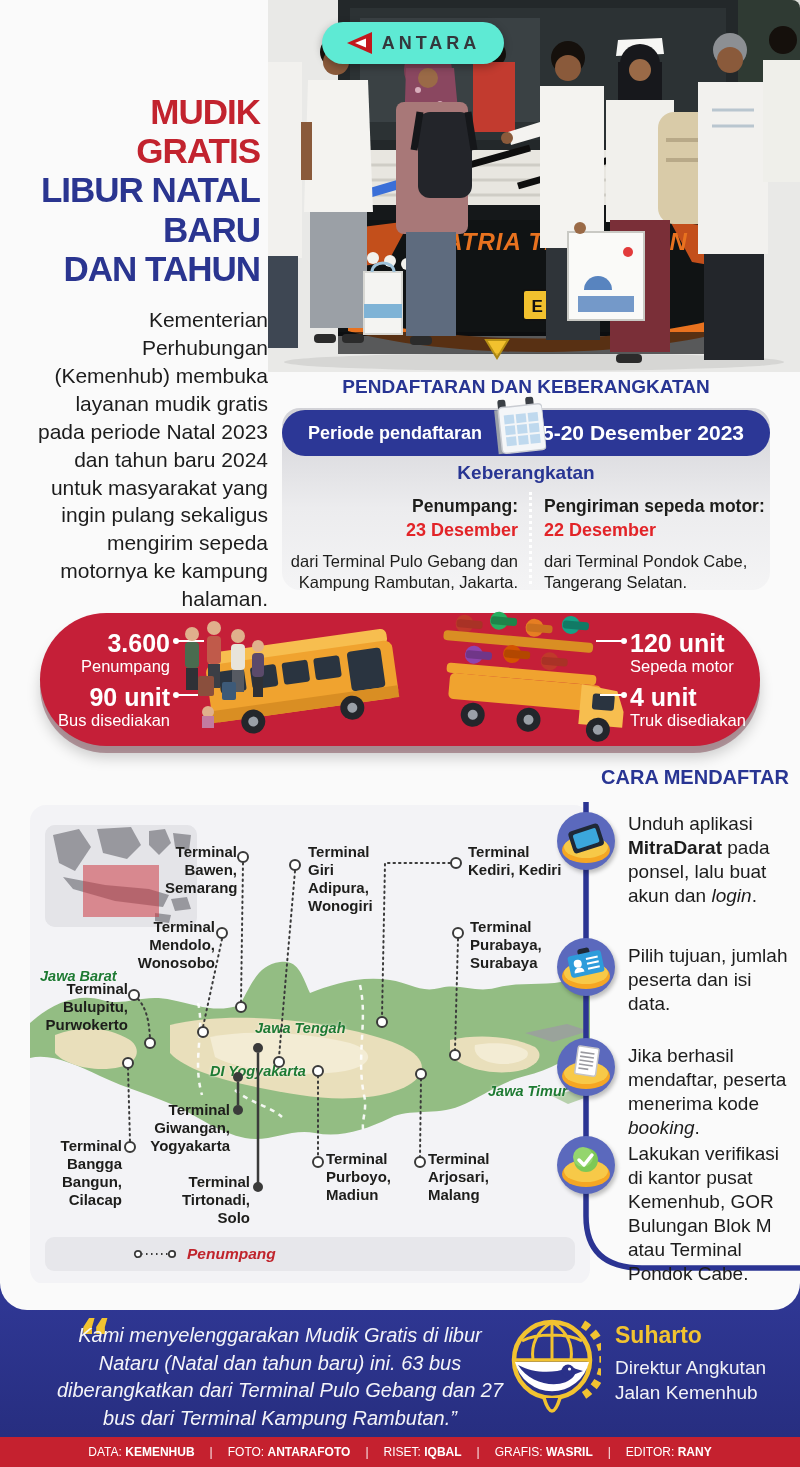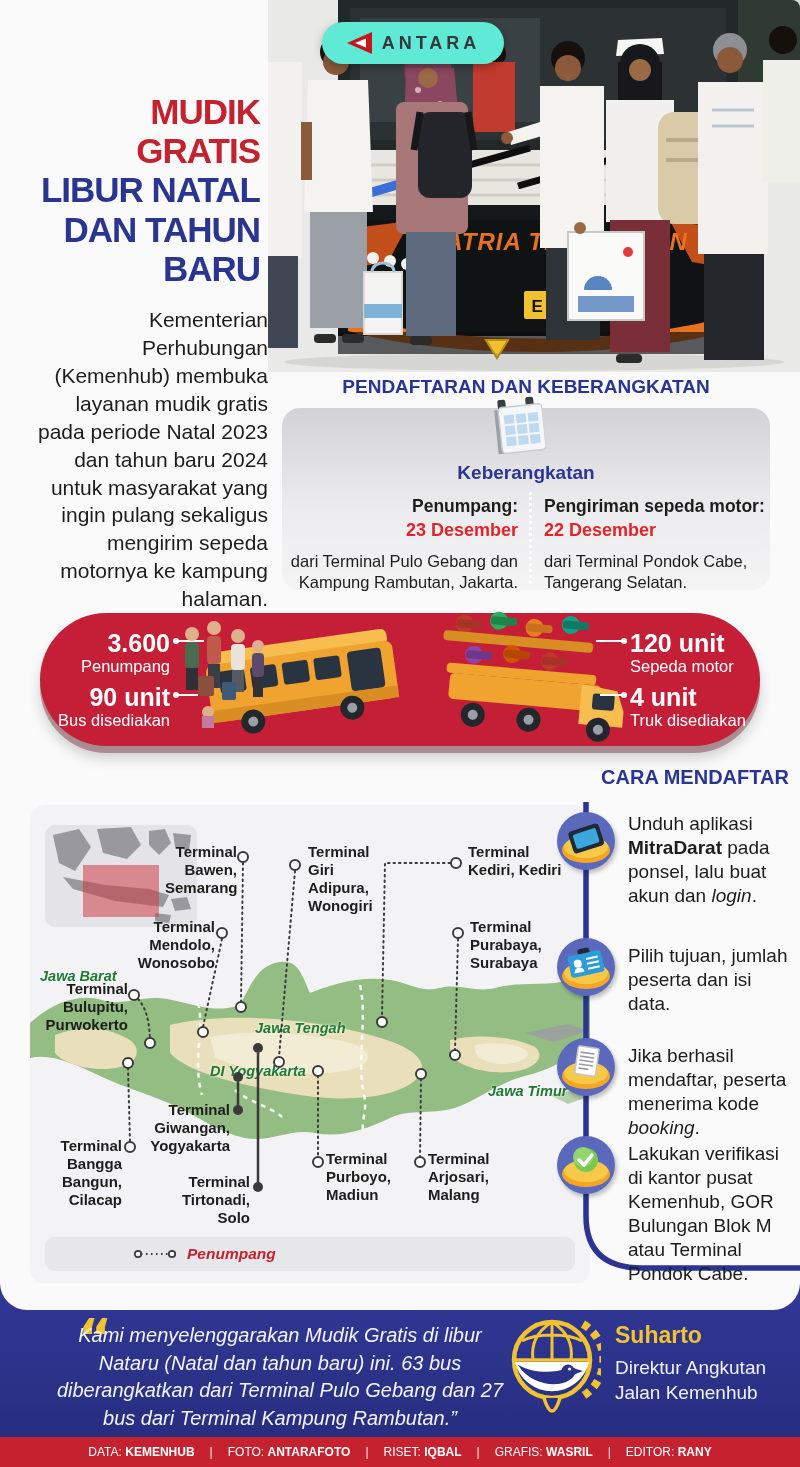--- a/index.html
+++ b/index.html
@@ -188,27 +188,31 @@
     <svg width="27" height="24" viewBox="0 0 27 24">
       <polygon points="26,1 1,12 26,23" fill="#c4161c"></polygon>
       <polygon points="20,7.5 9,12 20,16.5" fill="#ffffff"></polygon>
     </svg>
     <span class="antara-text">ANTARA</span>
   </div>
 
   <div class="abs title">
     <div class="t-red">MUDIK GRATIS</div>
     <div class="t-blue">LIBUR NATAL</div>
+    <div class="t-blue">BARU</div>
     <div class="t-blue">DAN TAHUN</div>
-    <div class="t-blue">BARU</div>
   </div>
   <div class="abs intro">Kementerian Perhubungan (Kemenhub) membuka layanan mudik gratis pada periode Natal 2023 dan tahun baru 2024 untuk masyarakat yang ingin pulang sekaligus mengirim sepeda motornya ke kampung halaman.</div>
 
   <div class="abs reg-heading">PENDAFTARAN DAN KEBERANGKATAN</div>
   <div class="abs reg-card"></div>
+  <div class="abs reg-pill">
+    <span class="p-label">Periode pendaftaran</span>
+    <span class="p-value">5-20 Desember 2023</span>
+  </div>
   <svg class="abs cal" viewBox="0 0 52 58">
     <rect x="8" y="0" width="8" height="16" rx="3" fill="#3a3f45"></rect>
     <rect x="36" y="0" width="8" height="16" rx="3" fill="#3a3f45"></rect>
     <rect x="4" y="10" width="6" height="44" fill="#9aa0a8"></rect>
     <rect x="8" y="8" width="44" height="46" rx="4" fill="#f4f6f8" stroke="#c9ccd2" stroke-width="1.5"></rect>
     <g fill="#bfd9ee">
       <rect x="13" y="16" width="10" height="9"></rect>
         <rect x="25" y="16" width="10" height="9"></rect>
         <rect x="37" y="16" width="10" height="9"></rect>
       <rect x="13" y="27" width="10" height="9"></rect>

